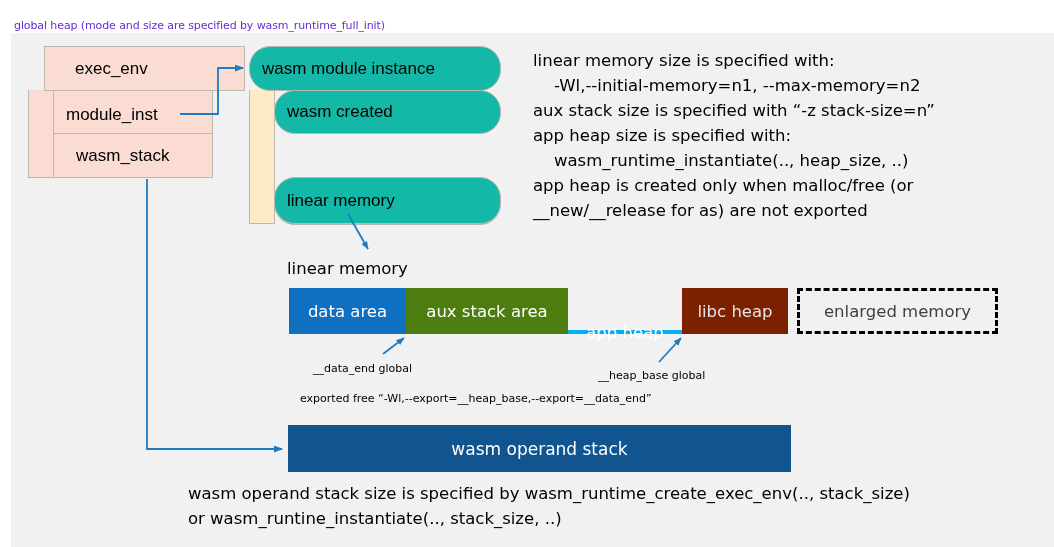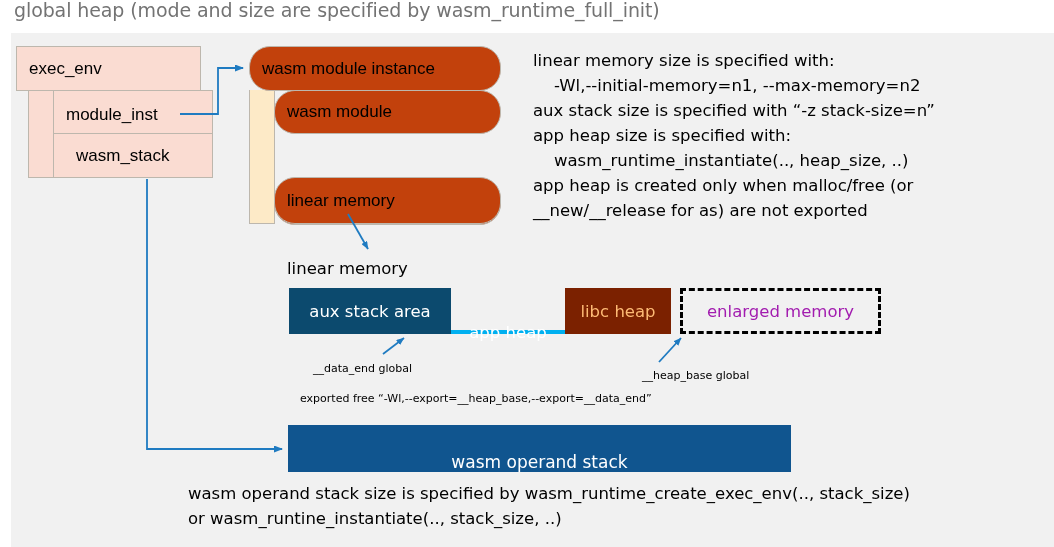--- a/index.html
+++ b/index.html
@@ -13,24 +13,24 @@
     position: relative;
     overflow: hidden;
     font-family: "DejaVu Sans", "Liberation Sans", sans-serif;
     color: #000000;
   }
 
   
   #diagram-title {
     position: absolute;
     left: 14px;
-    top: 0;
-    font-size: 19px;
+    top: 16px;
+    font-size: 11px;
     line-height: 20px;
-    color: #737373;
+    color: #6d28d9;
     white-space: nowrap;
     letter-spacing: -0.1px;
   }
 
   
   #panel {
     position: absolute;
     left: 11px;
     top: 33px;
     width: 1043px;
@@ -48,31 +48,31 @@
   }
   .box .lbl {
     padding-left: 12px;
     font-size: 17px;
     white-space: nowrap;
     font-family: "Liberation Sans", sans-serif;
   }
 
   
   .pink { background: #fadcd2; }
-  #exec-env-box       { left: 16px;  top: 46px;  width: 185px; height: 45px; }
+  #exec-env-box       { left: 44px;  top: 46px;  width: 201px; height: 45px; padding-left: 18px; }
   #module-inst-box    { left: 53px;  top: 90px;  width: 160px; height: 50px; }
   #wasm-stack-box     { left: 53px;  top: 133px; width: 160px; height: 45px; padding-left: 10px; }
   #exec-env-gutter {
     position: absolute; left: 28px; top: 90px; width: 26px; height: 88px;
     background: #fadcd2; border: 1px solid #bdb7ad; box-sizing: border-box;
     border-top: none;
   }
 
   
-  .cream { background: #c2410c; border-radius: 21px; }
+  .cream { background: #14b8a6; border-radius: 21px; }
   #wmi-box          { left: 249px; top: 46px;  width: 252px; height: 45px; }
   #wasm-module-box  { left: 274px; top: 90px;  width: 227px; height: 44px; }
   #fgt-box          { left: 274px; top: 133px; width: 227px; height: 45px; margin-top: 47px; }
   #linear-mem-box   { left: 274px; top: 177px; width: 227px; height: 47px; }
   #wmi-gutter {
     position: absolute; left: 249px; top: 90px; width: 26px; height: 134px;
     background: #fdeac7; border: 1px solid #bdb7ad; box-sizing: border-box;
     border-top: none;
   }
 
@@ -125,33 +125,33 @@
   }
 
   
   .anno {
     position: absolute;
     font-size: 11px;
     line-height: 22px;
     white-space: nowrap;
   }
   #data-end-label   { left: 313px; top: 358px; }
-  #heap-base-label  { left: 598px; top: 365px; margin-left: 44px; }
+  #heap-base-label  { left: 598px; top: 365px; }
   #exported-with    { left: 300px; top: 388px; }
 
   
   #operand-stack-box {
     position: absolute;
     left: 288px;
     top: 425px;
     width: 503px;
     height: 47px;
     background: #10558f;
     display: flex;
-    align-items: flex-end;
+    align-items: center;
     justify-content: center;
     color: #ffffff;
     font-size: 17px;
     white-space: nowrap;
   }
 
   #notes-bottom {
     position: absolute;
     left: 188px;
     top: 481px;
@@ -189,21 +189,21 @@
   <span class="lbl">wasm_stack</span>
 </div>
 
 <div id="wmi-gutter"></div>
 
 <div class="box cream" id="wmi-box">
   <span class="lbl">wasm module instance</span>
 </div>
 
 <div class="box cream" id="wasm-module-box">
-  <span class="lbl">wasm module</span>
+  <span class="lbl">wasm created</span>
 </div>
 
 <div class="box cream" id="fgt-box">
   <span class="lbl">funcs, globals, tables</span>
 </div>
 
 <div class="box cream" id="linear-mem-box">
   <span class="lbl">linear memory</span>
 </div>
 
@@ -211,30 +211,33 @@
     -Wl,--initial-memory=n1, --max-memory=n2
 aux stack size is specified with “-z stack-size=n”
 app heap size is specified with:
     wasm_runtime_instantiate(.., heap_size, ..)
 app heap is created only when malloc/free (or
 __new/__release for as) are not exported</div>
 
 <div id="linear-memory-caption">linear memory</div>
 
 <div id="memory-strip">
-  <div class="mem-seg" id="seg-aux-stack" style="background: #0c4a6e; color: rgb(255, 255, 255); text-align: center;">
+  <div class="mem-seg" id="seg-data-area" style="background: rgb(15, 111, 192); color: rgb(255, 255, 255);">
+    <span>data area</span>
+  </div>
+  <div class="mem-seg" id="seg-aux-stack" style="background: #4d7c0f; color: rgb(255, 255, 255); text-align: center;">
     <span>aux stack area</span>
   </div>
   <div class="mem-seg" id="seg-app-heap" style="background: rgb(0, 176, 240); color: rgb(255, 255, 255); margin-top: 42px;">
     <span>app heap</span>
   </div>
-  <div class="mem-seg" id="seg-libc-heap" style="background: rgb(123, 33, 0); color: #fdba74; text-align: center;">
+  <div class="mem-seg" id="seg-libc-heap" style="background: rgb(123, 33, 0); color: #e5e5e5; text-align: center;">
     <span>libc heap</span>
   </div>
-  <div class="mem-seg" id="seg-enlarged" style="background: rgb(241, 241, 241); color: #a21caf; margin-left: 9px;">
+  <div class="mem-seg" id="seg-enlarged" style="background: rgb(241, 241, 241); color: #404040; margin-left: 9px;">
     <span>enlarged memory</span>
   </div>
 </div>
 
 <div class="anno" id="data-end-label">__data_end global</div>
 
 <div class="anno" id="heap-base-label">__heap_base global</div>
 
 <div class="anno" id="exported-with">exported free “-Wl,--export=__heap_base,--export=__data_end”</div>
 

